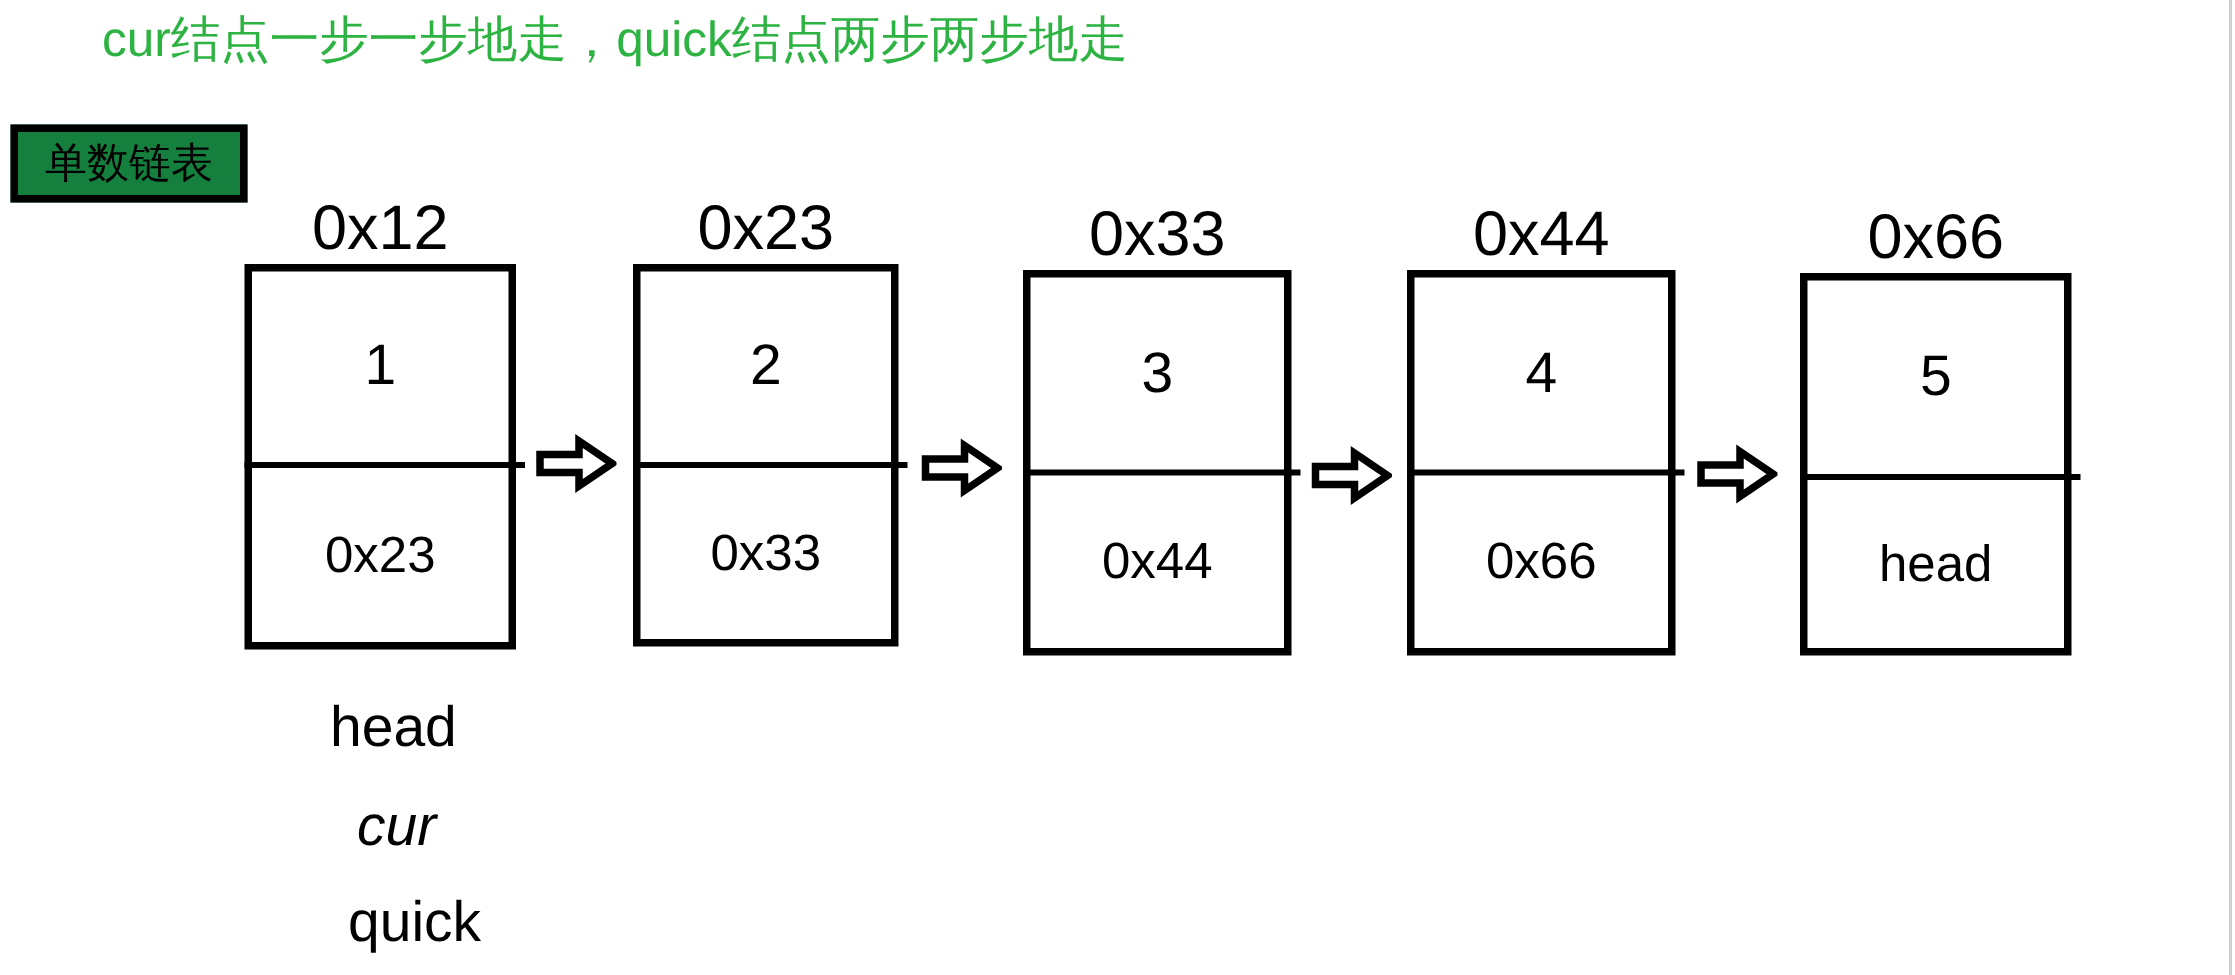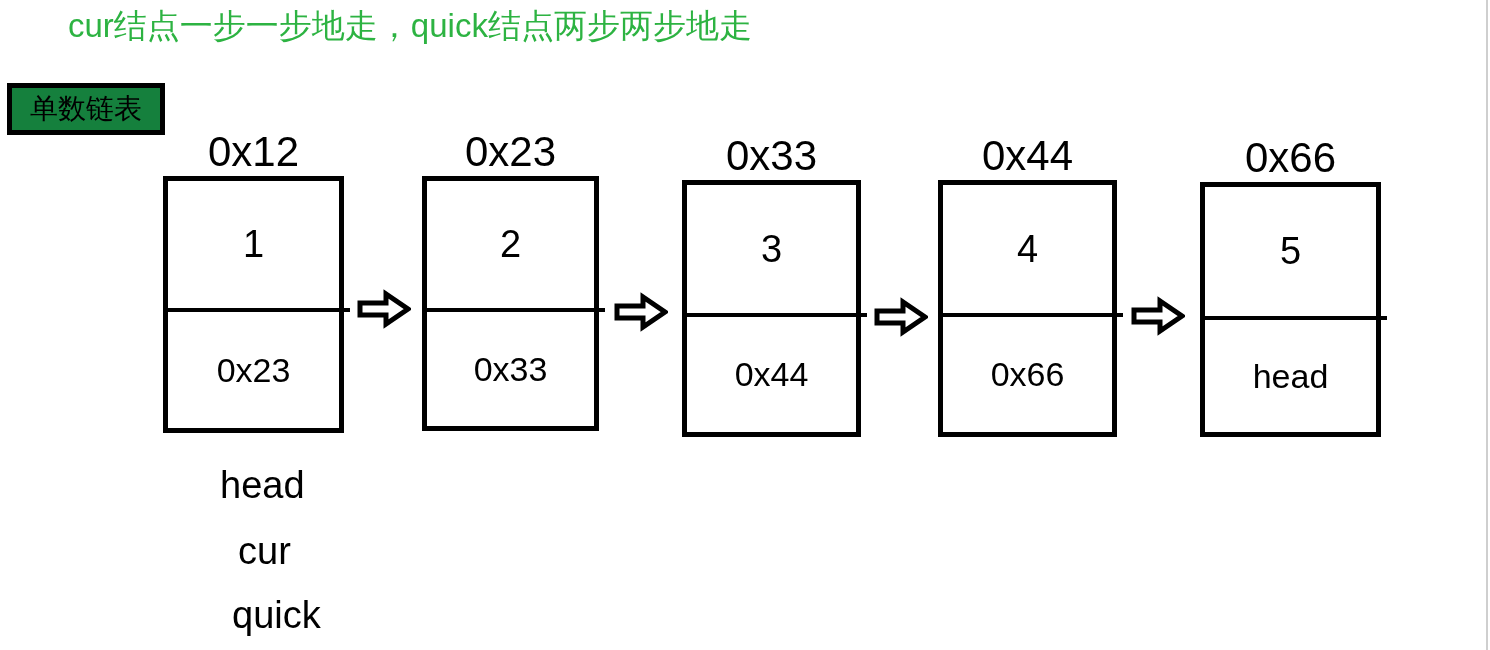--- a/index.html
+++ b/index.html
@@ -82,21 +82,21 @@
   .a2{left:614px;top:292px;}
   .a3{left:874px;top:297px;}
   .a4{left:1131px;top:296px;}
   
   .ptr{
     position:absolute;
     font-size:38px;line-height:46px;
     white-space:nowrap;
   }
   .p1{left:206px;top:462px;margin-left:14px;}
-  .p2{left:238px;top:528px;}
+  .p2{left:238px;top:528px;font-style:italic;}
   .p3{left:232px;top:592px;}
   
   .page-edge{
     position:absolute;left:1486px;top:0;width:2px;height:650px;
     background:var(--edge);
   }
 </style>
 </head>
 <body>
 

